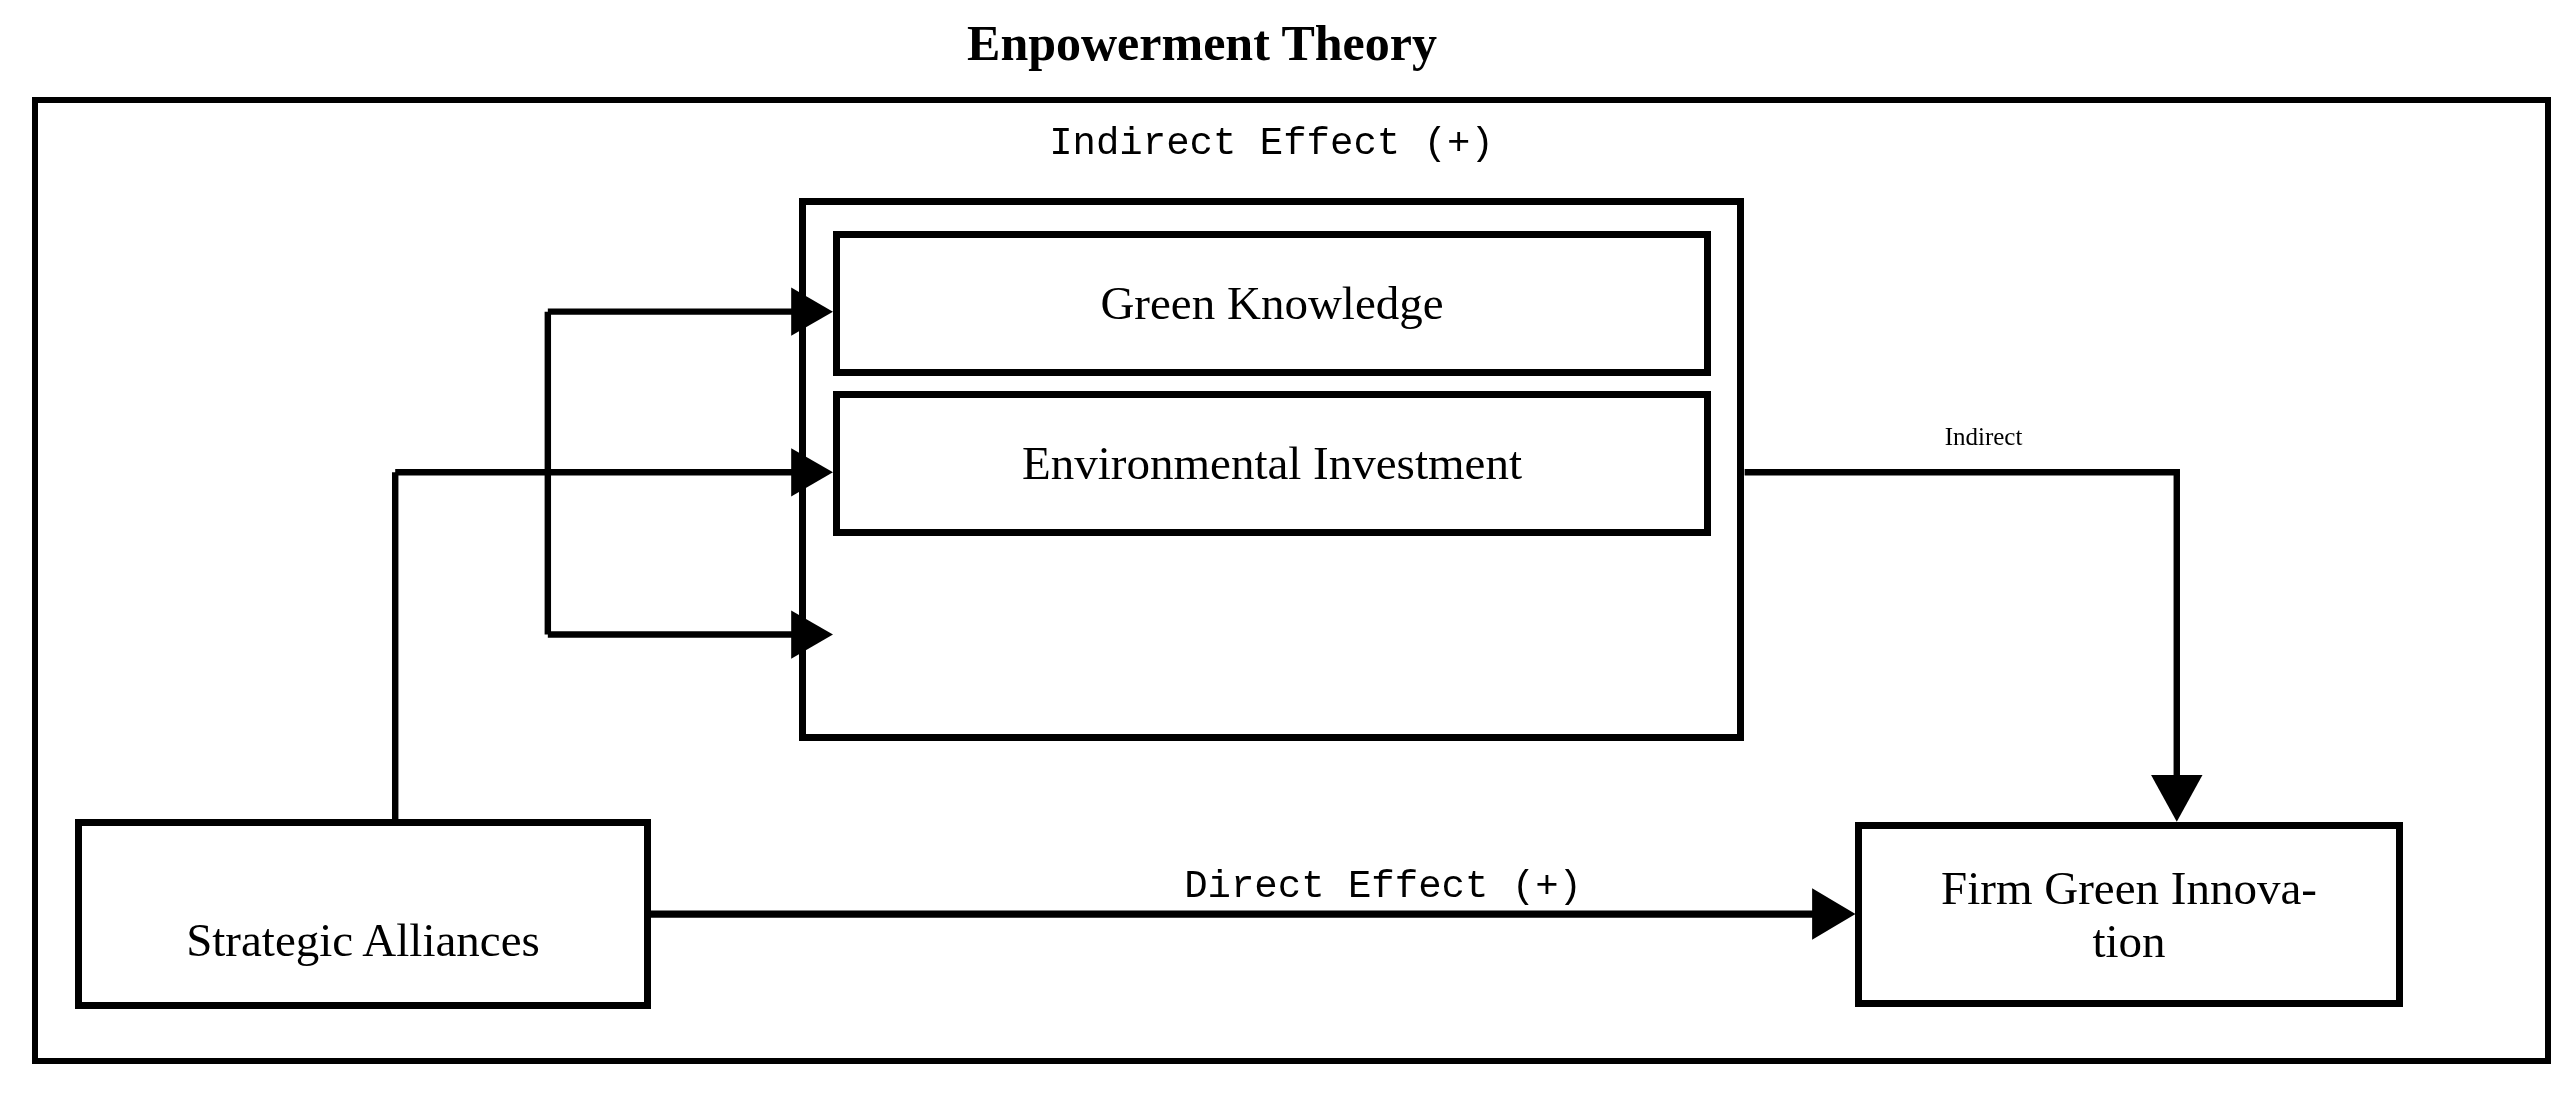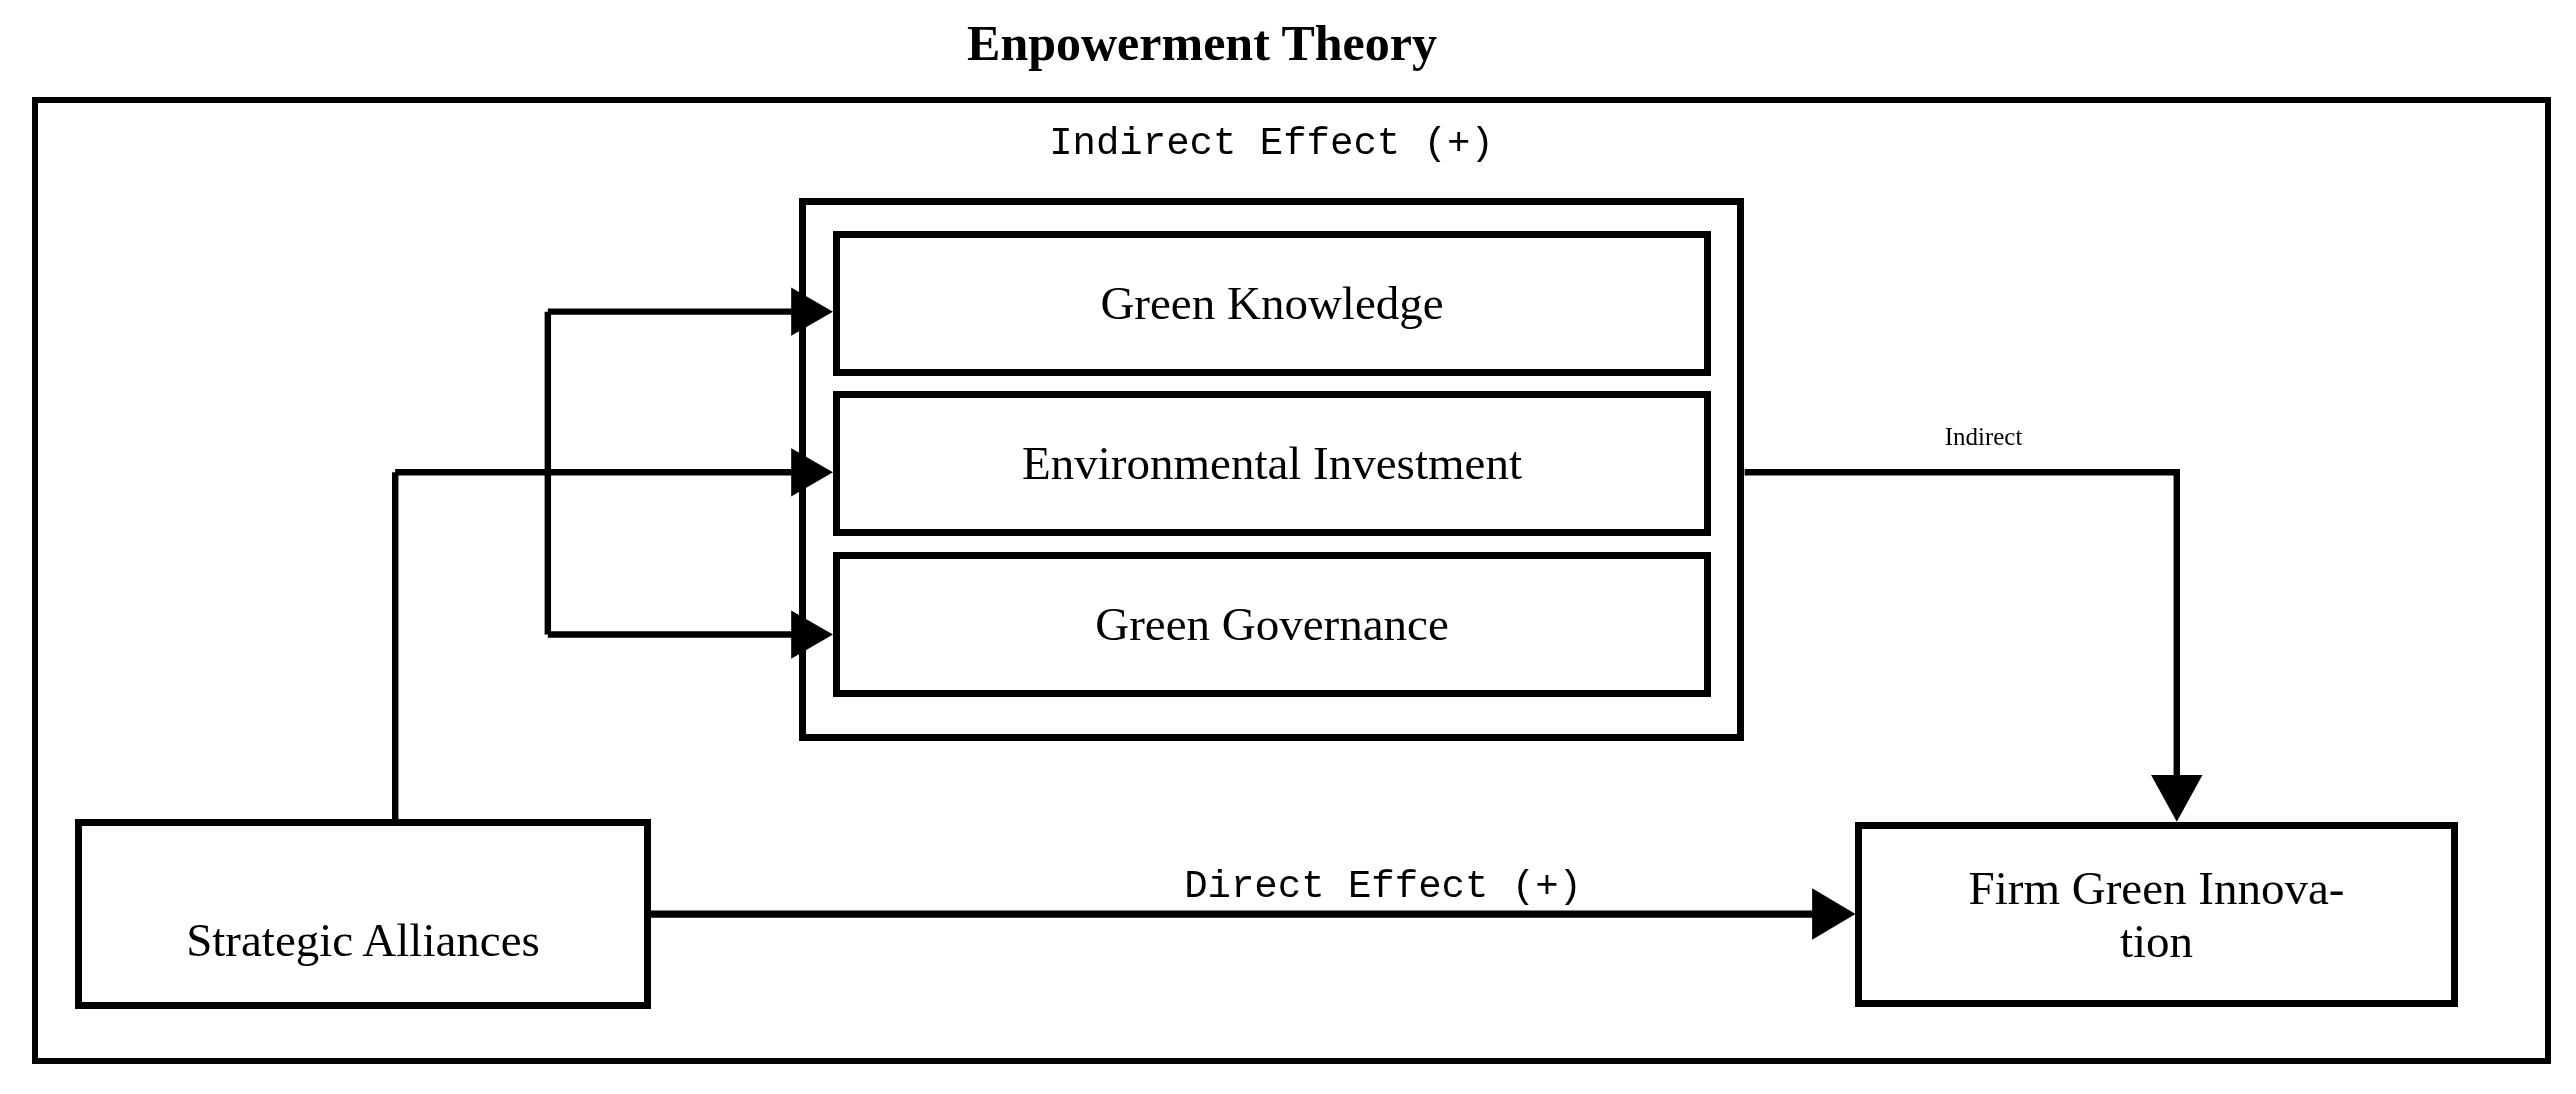--- a/index.html
+++ b/index.html
@@ -130,21 +130,21 @@
   }
   #source-box {
     left: 75px;
     top: 819px;
     width: 576px;
     height: 190px;
   }
   #target-box {
     left: 1855px;
     top: 822px;
-    width: 603px;
+    width: 548px;
     height: 185px;
   }
 
   
   #connectors {
     position: absolute;
     left: 0;
     top: 0;
     width: 2576px;
     height: 1094px;
@@ -170,23 +170,20 @@
   <div id="indirect-effect-container"></div>
 
   <div class="mediator-box" id="mediator-box-1">
     <span class="box-label">Environmental Investment</span>
   </div>
 
   <div class="mediator-box" id="mediator-box-0">
     <span class="box-label">Green Knowledge</span>
   </div>
 
-  <div class="mediator-box" id="mediator-box-2">
-    <span class="box-label">Green Governance</span>
-  </div>
 
   <div class="construct-box" id="source-box">
     <span class="box-label">
       <br>
       <span>Strategic Alliances</span>
     </span>
   </div>
 
   <div class="construct-box" id="target-box">
     <span class="box-label">

